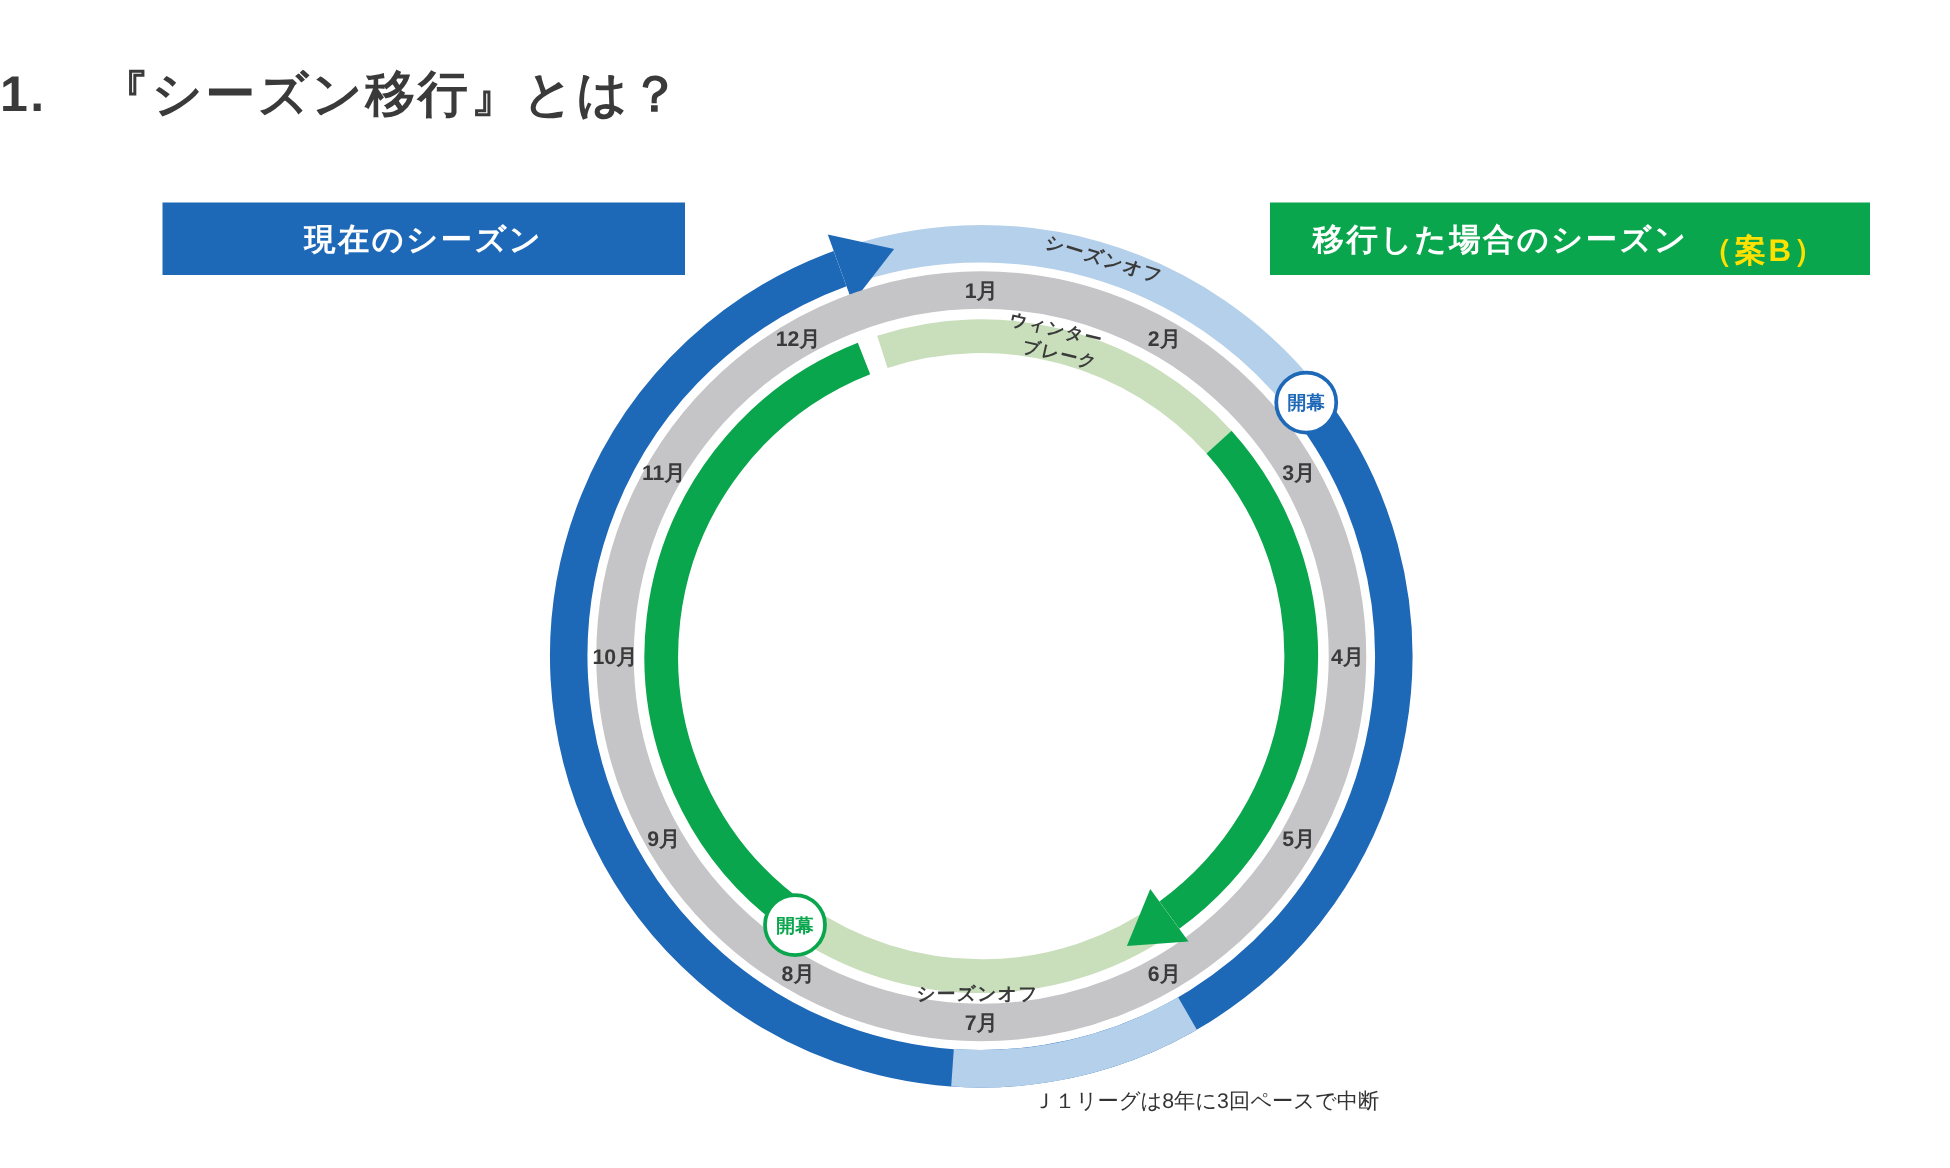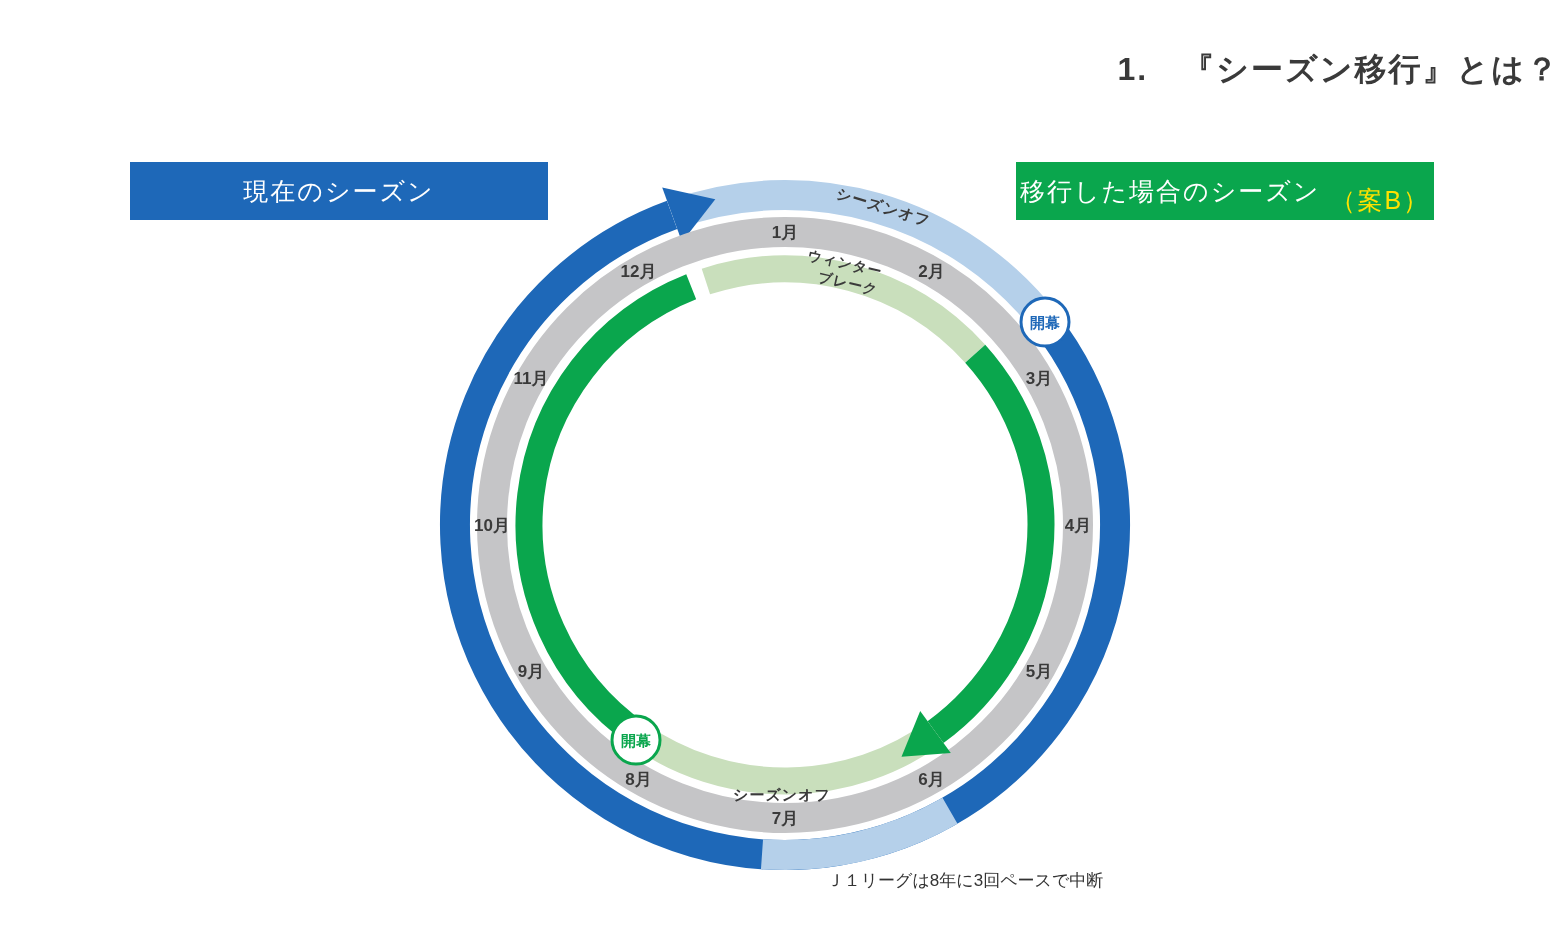--- a/index.html
+++ b/index.html
@@ -1,23 +1,23 @@
 <!DOCTYPE html>
 <html><head>
 <meta charset="utf-8">
 <style>
   html,body{margin:0;padding:0;background:#ffffff;}
   .page{position:relative;width:1560px;height:934px;background:#ffffff;overflow:hidden;
         font-family:"Liberation Sans","DejaVu Sans",sans-serif;color:#3a3a3a;}
-  .title{position:absolute;left:0;top:48px;width:100%;margin:0;text-align:right;
-         font-size:32px;font-weight:700;letter-spacing:2px;color:#3a3a3a;}
+  .title{position:absolute;left:0;top:48px;width:100%;margin:0;text-align:left;
+         font-size:40px;font-weight:700;letter-spacing:2px;color:#3a3a3a;}
   .legend{position:absolute;top:162px;height:58px;display:flex;align-items:center;justify-content:center;
-          font-size:25px;font-weight:400;color:#ffffff;letter-spacing:2px;white-space:nowrap;}
+          font-size:25px;font-weight:700;color:#ffffff;letter-spacing:2px;white-space:nowrap;}
   .legend--current{left:130px;width:418px;background:#1e68b8;}
-  .legend--proposed{left:1016px;width:418px;background:#0aa64d;}
+  .legend--proposed{left:1016px;width:480px;background:#0aa64d;}
   .legend__case{color:#ffe100;margin-left:10px;margin-top:18px;}
   .wheel{position:absolute;left:0;top:0;}
   .ring-blue{fill:none;stroke:#1e68b8;stroke-width:30;}
   .ring-lblue{fill:none;stroke:#b5d0ea;stroke-width:30;}
   .ring-gray{fill:none;stroke:#c5c5c7;stroke-width:30;}
   .ring-green{fill:none;stroke:#0aa64d;stroke-width:27;}
   .ring-lgreen{fill:none;stroke:#c9dfbc;stroke-width:27;}
   .arrow-blue{fill:#1e68b8;}
   .arrow-green{fill:#0aa64d;}
   .badge{fill:#ffffff;stroke-width:3;}

